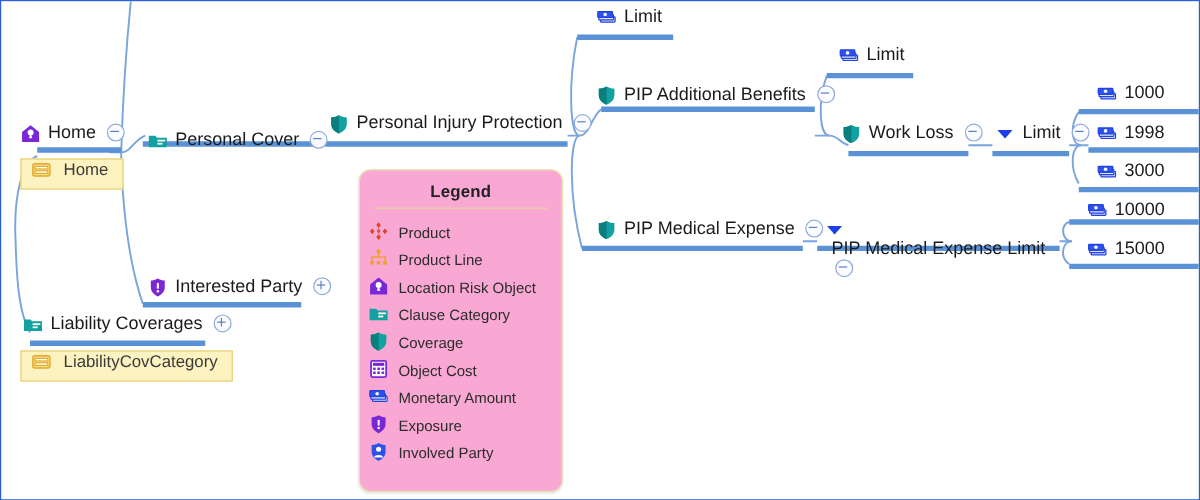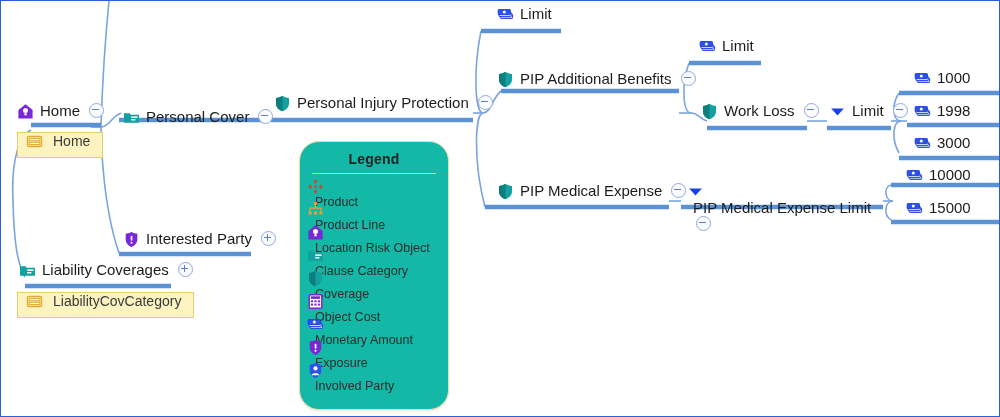--- a/index.html
+++ b/index.html
@@ -60,41 +60,41 @@
   }
   .node.boxed .lbl{margin-left:10px;}
 
   
   .ico svg{display:block;}
 
   
   #legend{
     position:absolute;
     left:298px;top:140px;
-    width:150px;height:269px;
+    width:170px;height:269px;
     box-sizing:border-box;
-    background:#14b8a6;
+    background:#f9a8d4;
     border:1px solid #e8e0a8;
-    border-radius:20px;
+    border-radius:10px;
     box-shadow:0 1px 2px rgba(0,0,0,.10);
   }
   #legend .ltitle{
     text-align:center;
     font-size:14px;font-weight:bold;color:#222;
     padding-top:9px;padding-bottom:6px;
     letter-spacing:.2px;
   }
   #legend .lrule{
     height:1px;background:#e0d79b;margin:0 12px 4px 12px;
   }
   #legend .lrow{
-    display:flex;align-items:flex-start;
+    display:flex;align-items:flex-end;
     height:23px;
     padding-left:7px;
-    font-size:12.5px;color:#2c2c2c;flex-direction:column;
+    font-size:12.5px;color:#2c2c2c;
   }
   #legend .lrow .ico{width:17px;height:17px;flex:0 0 auto;}
   #legend .lrow .ltxt{margin-left:8px;line-height:14px;}
 </style>
 </head>
 <body>
 
 <div id="canvas">
 
   <svg class="wires" viewBox="0 0 1000 417">

